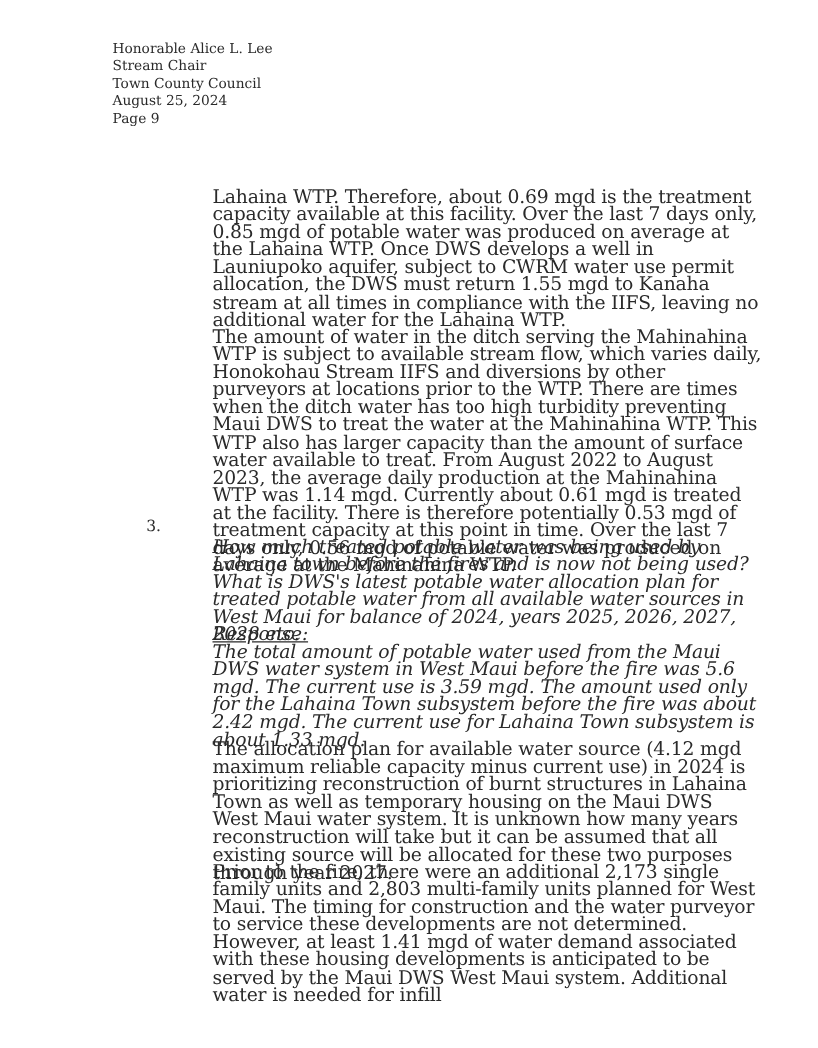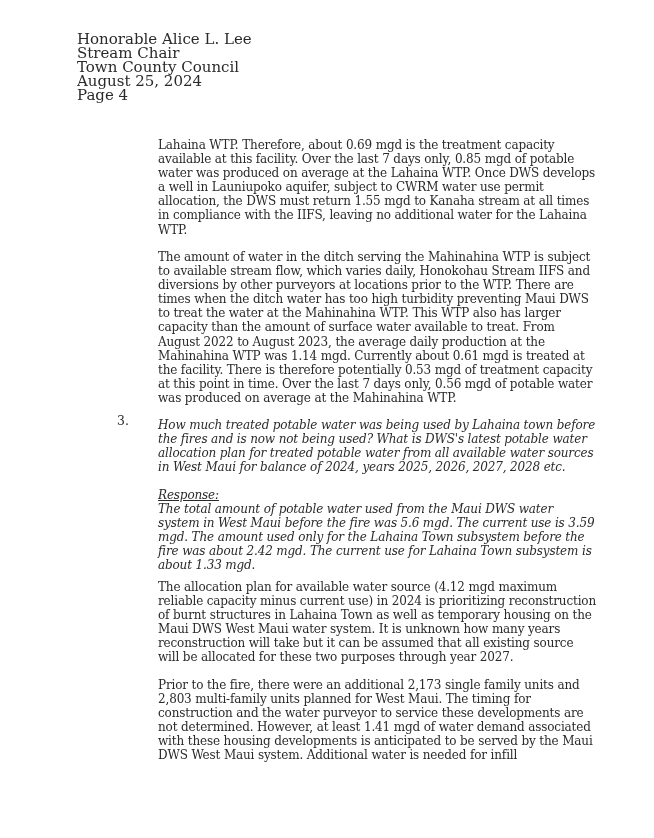--- a/index.html
+++ b/index.html
@@ -1,44 +1,44 @@
 <!DOCTYPE html>
 <html><head>
 <meta charset="utf-8">
 <style>
   html, body { margin: 0; padding: 0; background: #ffffff; }
   body {
     width: 654px; height: 838px; overflow: hidden; position: relative;
     font-family: "DejaVu Serif", serif; color: #2a2a2a;
   }
   .header {
-    position: absolute; left: 77px; top: 32px;
-    font-size: 15px; line-height: 14px;
+    position: absolute; left: 90px; top: 32px;
+    font-size: 11px; line-height: 14px;
   }
   .header div { white-space: nowrap; }
   .para {
     position: absolute; left: 154px; width: 440px;
-    font-size: 12px; line-height: 14.1px;
-    margin: 4px; letter-spacing: -0.15px;
+    font-size: 15px; line-height: 14.1px;
+    margin: 16px; letter-spacing: -0.15px;
   }
   .num {
     position: absolute; left: 117px;
     font-size: 12.4px; line-height: 14.1px;
   }
   .resp-label { text-decoration: underline; display: block; }
 </style>
 </head>
 <body>
 
 <div class="header">
   <div>Honorable Alice L. Lee</div>
   <div>Stream Chair</div>
   <div>Town County Council</div>
   <div>August 25, 2024</div>
-  <div>Page 4</div>
+  <div>Page 9</div>
 </div>
 
 <p class="para" style="top:134px;">Lahaina WTP. Therefore, about 0.69 mgd is the treatment capacity available at this facility. Over the last 7 days only, 0.85 mgd of potable water was produced on average at the Lahaina WTP. Once DWS develops a well in Launiupoko aquifer, subject to CWRM water use permit allocation, the DWS must return 1.55 mgd to Kanaha stream at all times in compliance with the IIFS, leaving no additional water for the Lahaina WTP.</p>
 
 <p class="para" style="top:246px;">The amount of water in the ditch serving the Mahinahina WTP is subject to available stream flow, which varies daily, Honokohau Stream IIFS and diversions by other purveyors at locations prior to the WTP. There are times when the ditch water has too high turbidity preventing Maui DWS to treat the water at the Mahinahina WTP. This WTP also has larger capacity than the amount of surface water available to treat. From August 2022 to August 2023, the average daily production at the Mahinahina WTP was 1.14 mgd. Currently about 0.61 mgd is treated at the facility. There is therefore potentially 0.53 mgd of treatment capacity at this point in time. Over the last 7 days only, 0.56 mgd of potable water was produced on average at the Mahinahina WTP.</p>
 
 <div class="num" style="top:414px;">3.</div>
 <p class="para" style="top:414px;font-style:italic;">How much treated potable water was being used by Lahaina town before the fires and is now not being used? What is DWS's latest potable water allocation plan for treated potable water from all available water sources in West Maui for balance of 2024, years 2025, 2026, 2027, 2028 etc.</p>
 
 <div class="para" style="top:484px;font-style:italic;">

